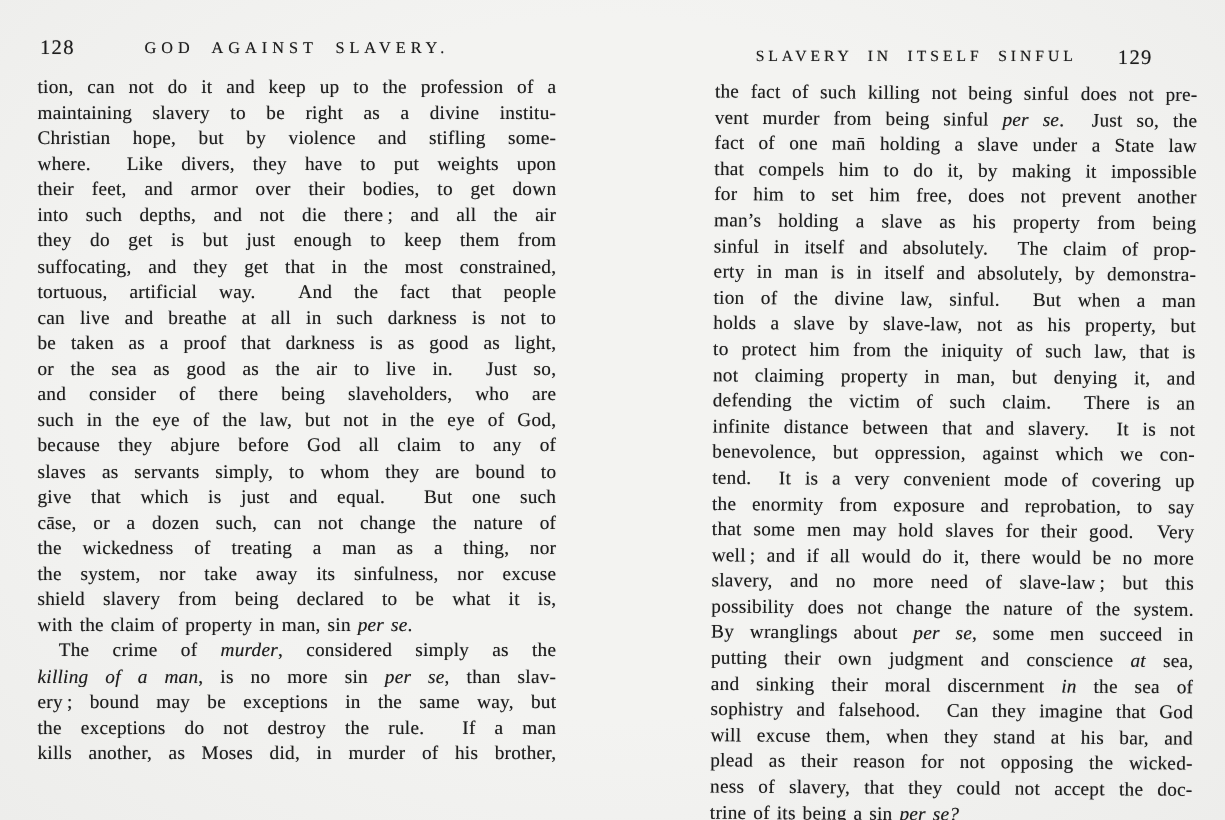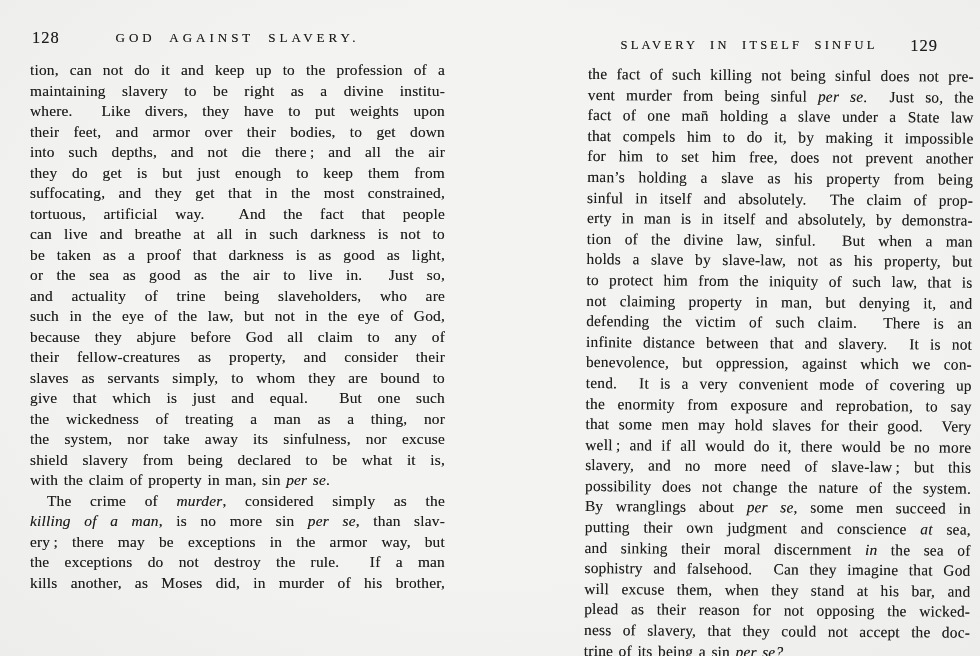--- a/index.html
+++ b/index.html
@@ -9,21 +9,21 @@
     background:#f1f1ef;
     font-family:"Liberation Serif","DejaVu Serif",serif;
     color:#1e1e1e;
   }
   .scan {
     position:relative; width:980px; height:656px;
     background: radial-gradient(ellipse at 50% 45%, #f3f3f1 55%, #ededeb 100%);
   }
   .page { position:absolute; top:0; height:536px; }
   .page-left  { left:30px;  width:415px; }
-  .page-right { left:572px; width:386px;margin-left:16px; }
+  .page-right { left:572px; width:386px; }
 
   header.running-head { position:absolute; left:0; right:0; height:20px; }
   .page-left  header.running-head { top:28px; }
   .page-right header.running-head { top:36px; }
 
   .pagenum {
     font-size:16.5px; letter-spacing:1px;
     text-shadow:0 0 .6px rgba(25,25,25,.55);
   }
   .page-left  .pagenum { position:absolute; left:2px;  top:0; }
@@ -64,42 +64,43 @@
 <div class="scan">
 
   <section class="page page-left">
     <header class="running-head">
       <span class="pagenum">128</span>
       <span class="running-title">GOD AGAINST SLAVERY.</span>
     </header>
     <div class="lines">
         <div class="line">tion, can not do it and keep up to the profession of a</div>
         <div class="line">maintaining slavery to be right as a divine institu-</div>
+        <div class="line">Christian hope, but by violence and stifling some-</div>
         <div class="line">where.&nbsp; Like divers, they have to put weights upon</div>
         <div class="line">their feet, and armor over their bodies, to get down</div>
         <div class="line">into such depths, and not die there ; and all the air</div>
         <div class="line">they do get is but just enough to keep them from</div>
         <div class="line">suffocating, and they get that in the most constrained,</div>
         <div class="line">tortuous, artificial way.&nbsp; And the fact that people</div>
         <div class="line">can live and breathe at all in such darkness is not to</div>
         <div class="line">be taken as a proof that darkness is as good as light,</div>
         <div class="line">or the sea as good as the air to live in.&nbsp; Just so,</div>
-        <div class="line">and actuality of trine being slaveholders, who are</div>
+        <div class="line">and consider of there being slaveholders, who are</div>
         <div class="line">such in the eye of the law, but not in the eye of God,</div>
         <div class="line">because they abjure before God all claim to any of</div>
-        <div class="line">their fellow-creatures as property, and consider their</div>
         <div class="line">slaves as servants simply, to whom they are bound to</div>
         <div class="line">give that which is just and equal.&nbsp; But one such</div>
+        <div class="line">cāse, or a dozen such, can not change the nature of</div>
         <div class="line">the wickedness of treating a man as a thing, nor</div>
         <div class="line">the system, nor take away its sinfulness, nor excuse</div>
         <div class="line">shield slavery from being declared to be what it is,</div>
         <div class="line no-just">with the claim of property in man, sin <i>per se</i>.</div>
         <div class="line indent">The crime of <i>murder</i>, considered simply as the</div>
         <div class="line"><i>killing of a man</i>, is no more sin <i>per se</i>, than slav-</div>
-        <div class="line">ery ; there may be exceptions in the armor way, but</div>
+        <div class="line">ery ; bound may be exceptions in the same way, but</div>
         <div class="line">the exceptions do not destroy the rule.&nbsp; If a man</div>
         <div class="line">kills another, as Moses did, in murder of his brother,</div>
       </div>
   </section>
 
   <section class="page page-right">
     <header class="running-head">
       <span class="running-title">SLAVERY IN ITSELF SINFUL</span>
       <span class="pagenum">129</span>
     </header>

